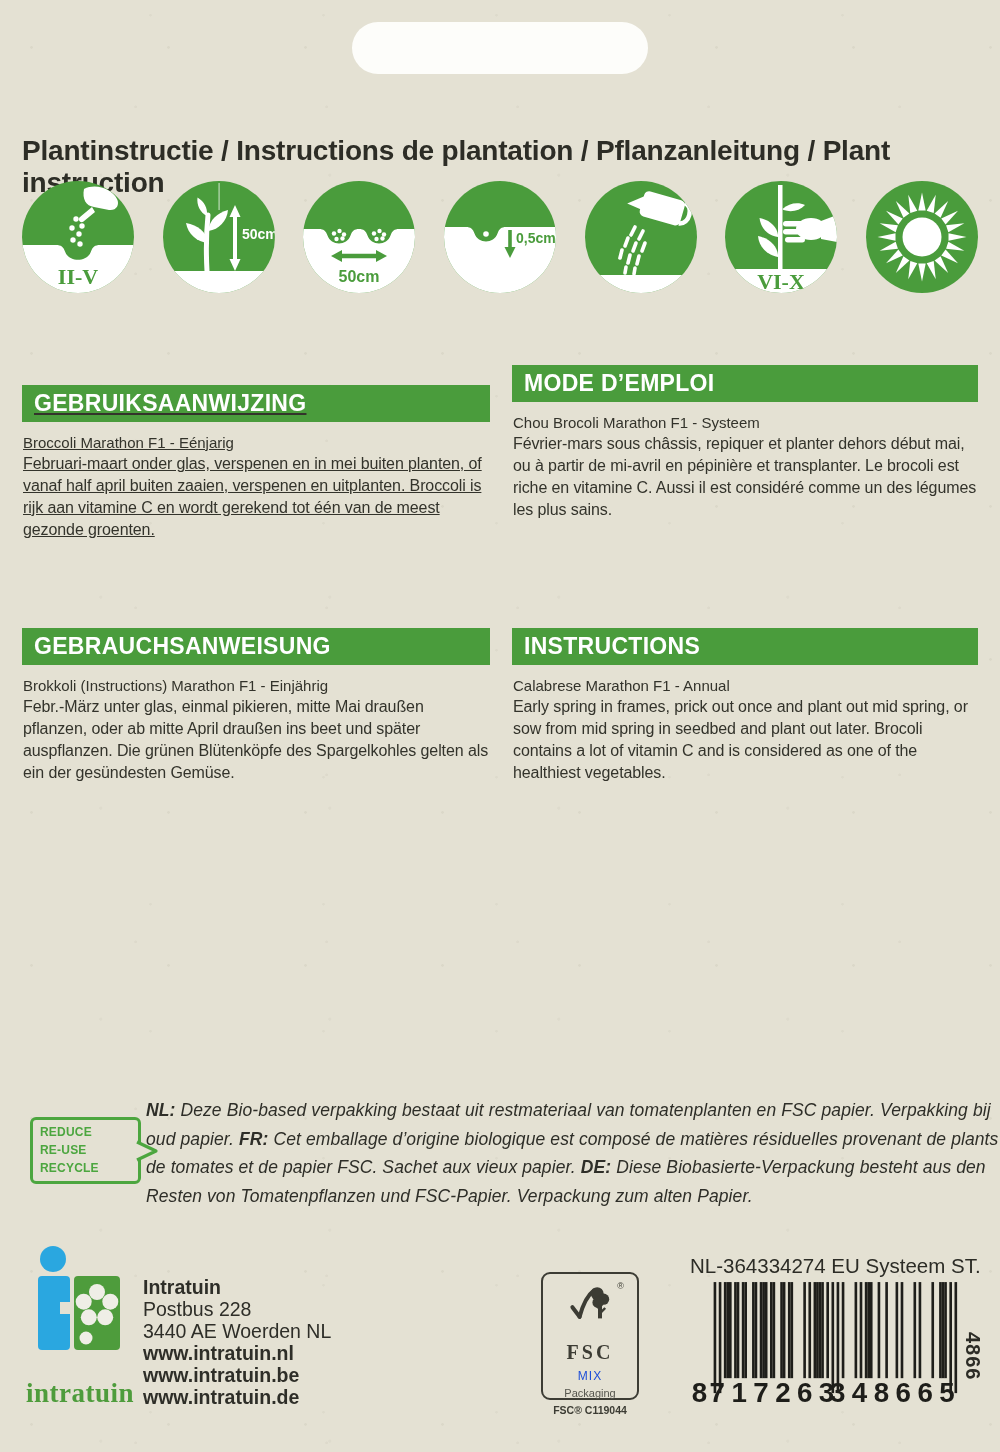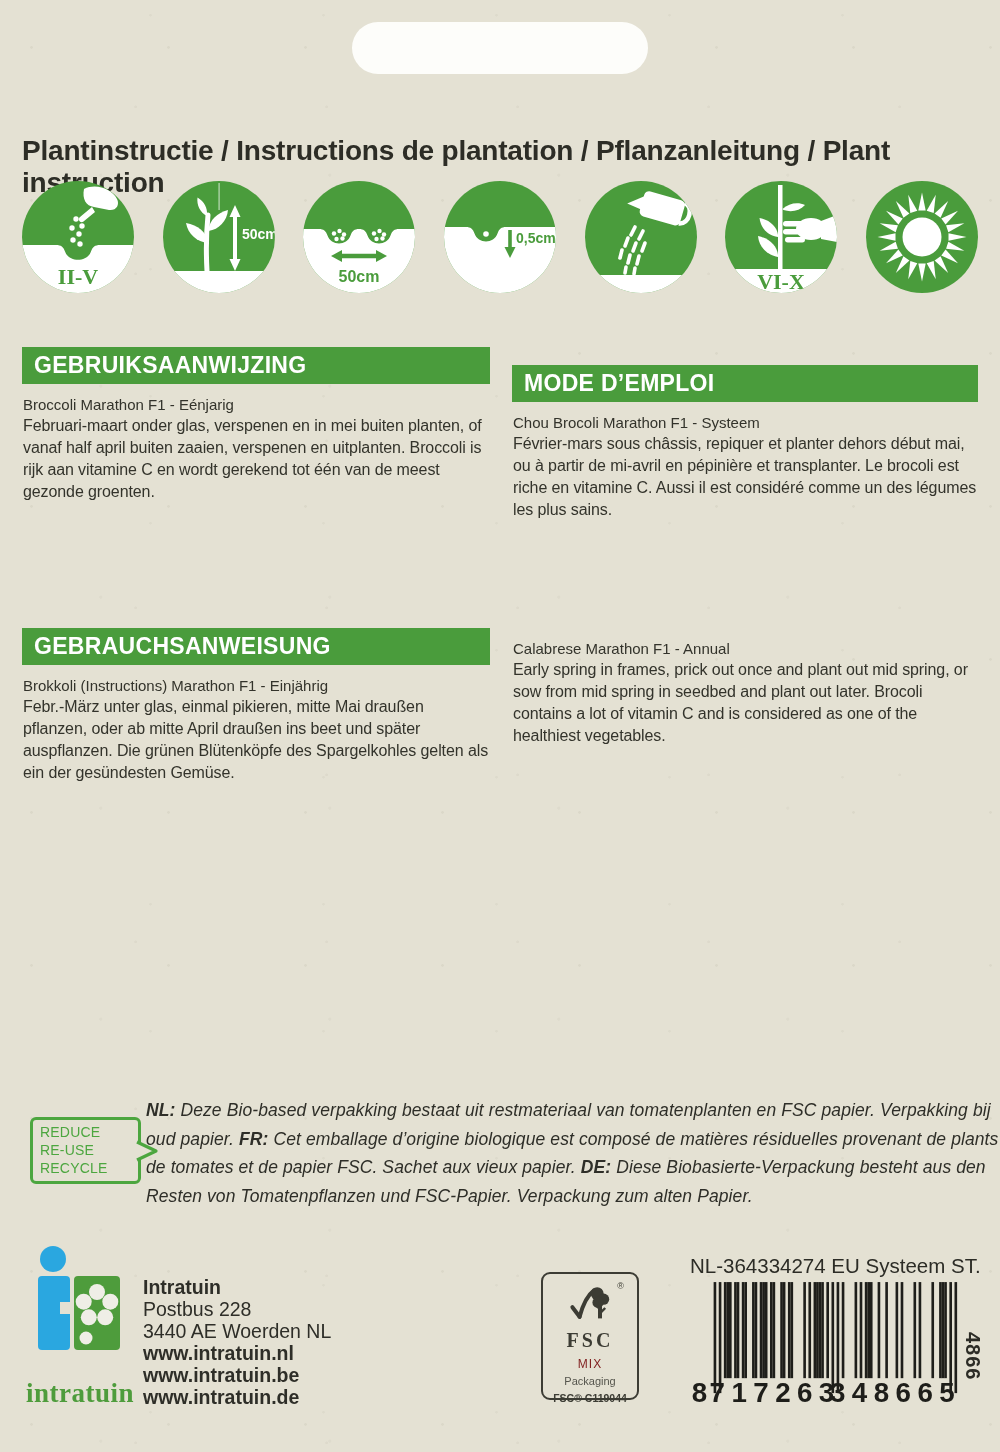--- a/index.html
+++ b/index.html
@@ -13,44 +13,44 @@
       radial-gradient(circle at 87% 12%, rgba(110,105,85,.10) 1px, transparent 1.6px);
     background-size:137px 153px,191px 167px,229px 211px,173px 127px;}
   .hang-hole{position:absolute;left:352px;top:22px;width:296px;height:52px;border-radius:26px;background:#fdfdfa;}
   .title{position:absolute;left:22px;top:116px;font-size:28px;font-weight:700;letter-spacing:-.2px;color:#2d2d26;}
   .icons-row{position:absolute;left:22px;top:181px;width:956px;display:flex;justify-content:space-between;}
   .icon{width:112px;height:112px;display:block;}
   .icon-roman{font:700 22px "Liberation Serif",serif;}
   .icon-num{font:700 14px "Liberation Sans",sans-serif;}
   .icon-num-c{font:700 16px "Liberation Sans",sans-serif;}
   .section{position:absolute;width:468px;}
-  #sec-nl{left:22px;top:347px;}
+  #sec-nl{left:22px;top:385px;text-decoration:underline;}
   #sec-fr{left:512px;top:365px;width:466px;}
   #sec-de{left:22px;top:628px;}
   #sec-en{left:512px;top:628px;width:466px;}
   .sec-bar{box-sizing:border-box;background:#4a9c3c;color:#fff;font-weight:700;font-size:23px;
            height:37px;line-height:37px;padding:0 12px;letter-spacing:.3px;white-space:nowrap;}
   .sec-sub{margin:11px 0 0 1px;font-size:15px;line-height:1.36;}
   .sec-body{margin:0 0 0 1px;font-size:16px;line-height:1.36;letter-spacing:-.1px;}
   .eco-bubble{position:absolute;left:30px;top:1117px;width:98px;height:58px;border:3.5px solid #4ca63f;
-              border-radius:6px;padding:3px 0 0 7px;color:#4ca63f;font-weight:400;font-size:14px;
+              border-radius:6px;padding:3px 0 0 7px;color:#4ca63f;font-weight:700;font-size:12px;
               line-height:18px;letter-spacing:.2px;background:transparent;}
   .bubble-tail{position:absolute;left:135px;top:1139px;width:24px;height:24px;}
   .eco-text{position:absolute;left:146px;top:1096px;width:856px;font-style:italic;font-size:17.5px;
             line-height:28.5px;color:#2e2e28;letter-spacing:.1px;margin:0;}
   .logo{position:absolute;left:24px;top:1246px;}
   .wordmark{position:absolute;left:26px;top:1378px;font:700 27px "Liberation Serif",serif;color:#4e9c3c;letter-spacing:.5px;}
   .addr{position:absolute;left:143px;top:1276px;font-size:19.5px;line-height:22px;color:#2e2e28;}
   .addr .b{font-weight:700;}
   .fsc{position:absolute;left:541px;top:1272px;width:94px;height:124px;border:2px solid #3c3c34;
        border-radius:9px;text-align:center;color:#3c3c34;}
   .fsc-reg{position:absolute;right:13px;top:7px;font-size:9px;}
   .fsc-tree{margin-top:9px;}
-  .fsc-name{font:700 20px "Liberation Serif",serif;letter-spacing:3px;margin-top:0;}
-  .fsc-mix{font-size:12px;letter-spacing:1px;margin-top:5px;color:#7f1d1d;}
+  .fsc-name{font:700 20px "Liberation Serif",serif;letter-spacing:3px;margin-top:12px;}
+  .fsc-mix{font-size:12px;letter-spacing:1px;margin-top:5px;color:#1d4ed8;}
   .fsc-pack{font-size:11px;margin-top:4px;color:#55554d;}
   .fsc-lic{font-size:10.5px;margin-top:5px;font-weight:700;}
   .bc-label{position:absolute;left:690px;top:1254px;font-size:20.5px;color:#2c2c26;}
   .bc-svg{position:absolute;left:688px;top:1282px;}
   .bc-digit{font:600 26px "Liberation Sans",sans-serif;fill:#1e1e1a;}
   .side-code{position:absolute;left:984px;top:1332px;transform:rotate(90deg);transform-origin:0 0;
              font-size:20px;font-weight:600;color:#2c2c26;letter-spacing:1px;}
 </style>
 </head>
 <body>
@@ -243,20 +243,21 @@
     <div class="sec-body">Février-mars sous châssis, repiquer et planter dehors début mai, ou à partir de mi-avril en pépinière et transplanter. Le brocoli est riche en vitamine C. Aussi il est considéré comme un des légumes les plus sains.</div>
   </div>
 
   <div class="section" id="sec-de">
     <div class="sec-bar">GEBRAUCHSANWEISUNG</div>
     <div class="sec-sub">Brokkoli (Instructions) Marathon F1 - Einjährig</div>
     <div class="sec-body">Febr.-März unter glas, einmal pikieren, mitte Mai draußen pflanzen, oder ab mitte April draußen ins beet und später auspflanzen. Die grünen Blütenköpfe des Spargelkohles gelten als ein der gesündesten Gemüse.</div>
   </div>
 
   <div class="section" id="sec-en">
+    <div class="sec-bar">INSTRUCTIONS</div>
     <div class="sec-sub">Calabrese Marathon F1 - Annual</div>
     <div class="sec-body">Early spring in frames, prick out once and plant out mid spring, or sow from mid spring in seedbed and plant out later. Brocoli contains a lot of vitamin C and is considered as one of the healthiest vegetables.</div>
   </div>
 
   <div class="eco-bubble">
     <div>REDUCE</div>
     <div>RE-USE</div>
     <div>RECYCLE</div>
   </div>
   <svg class="bubble-tail" viewBox="0 0 24 24">

